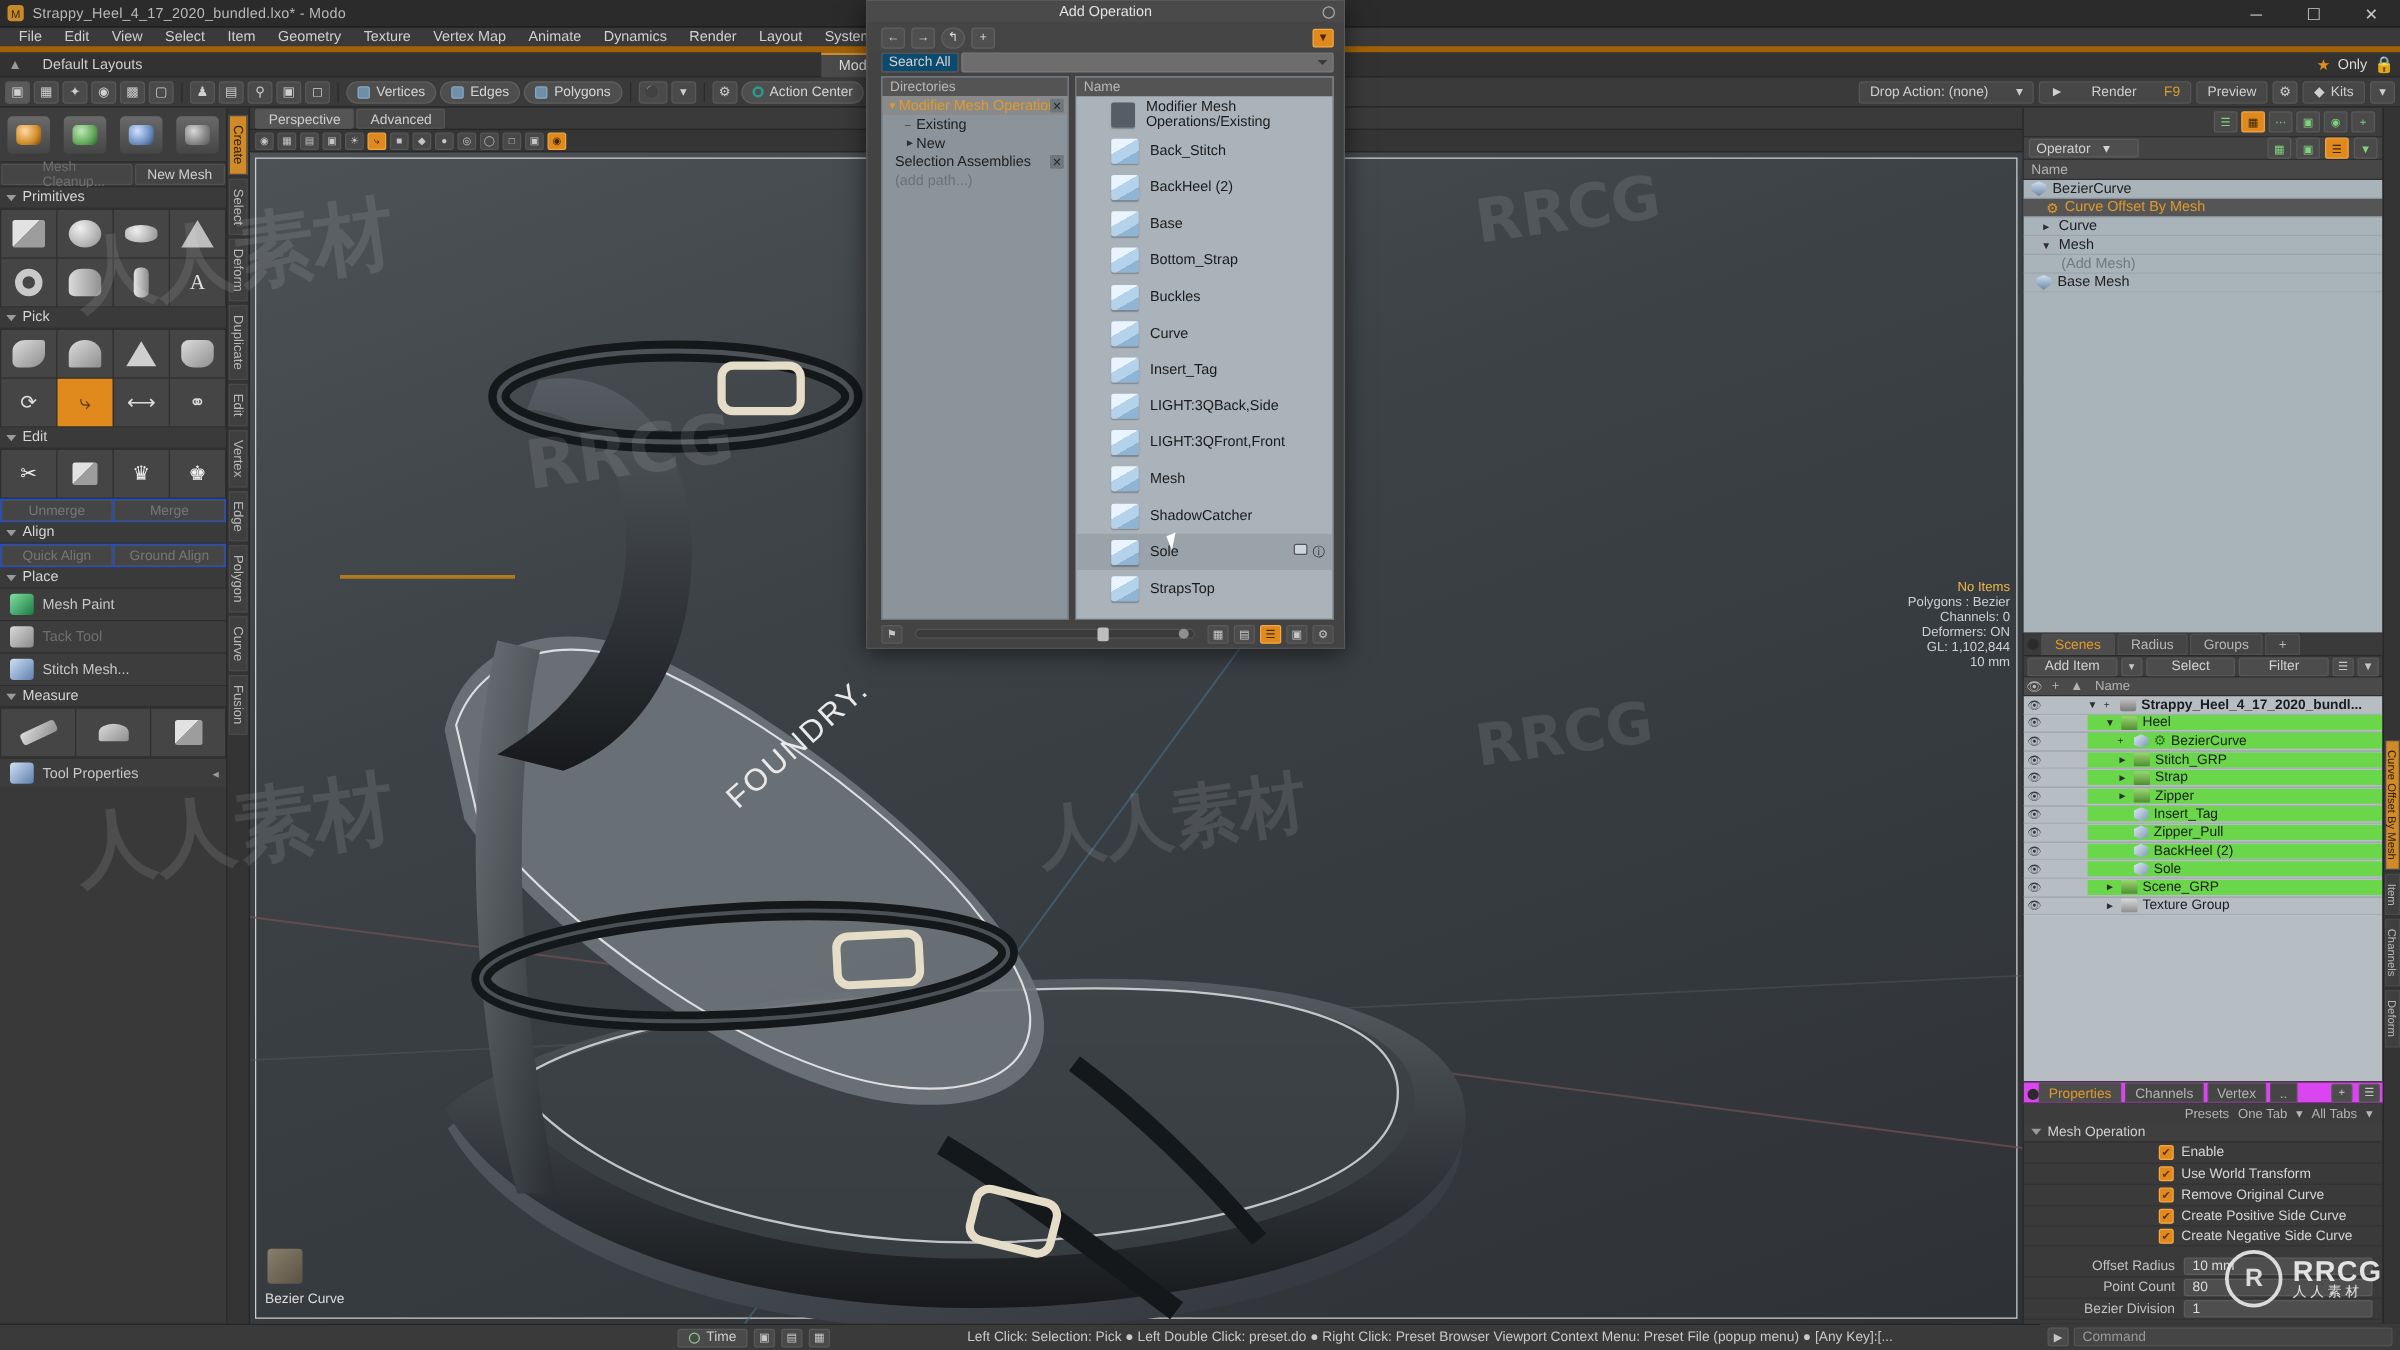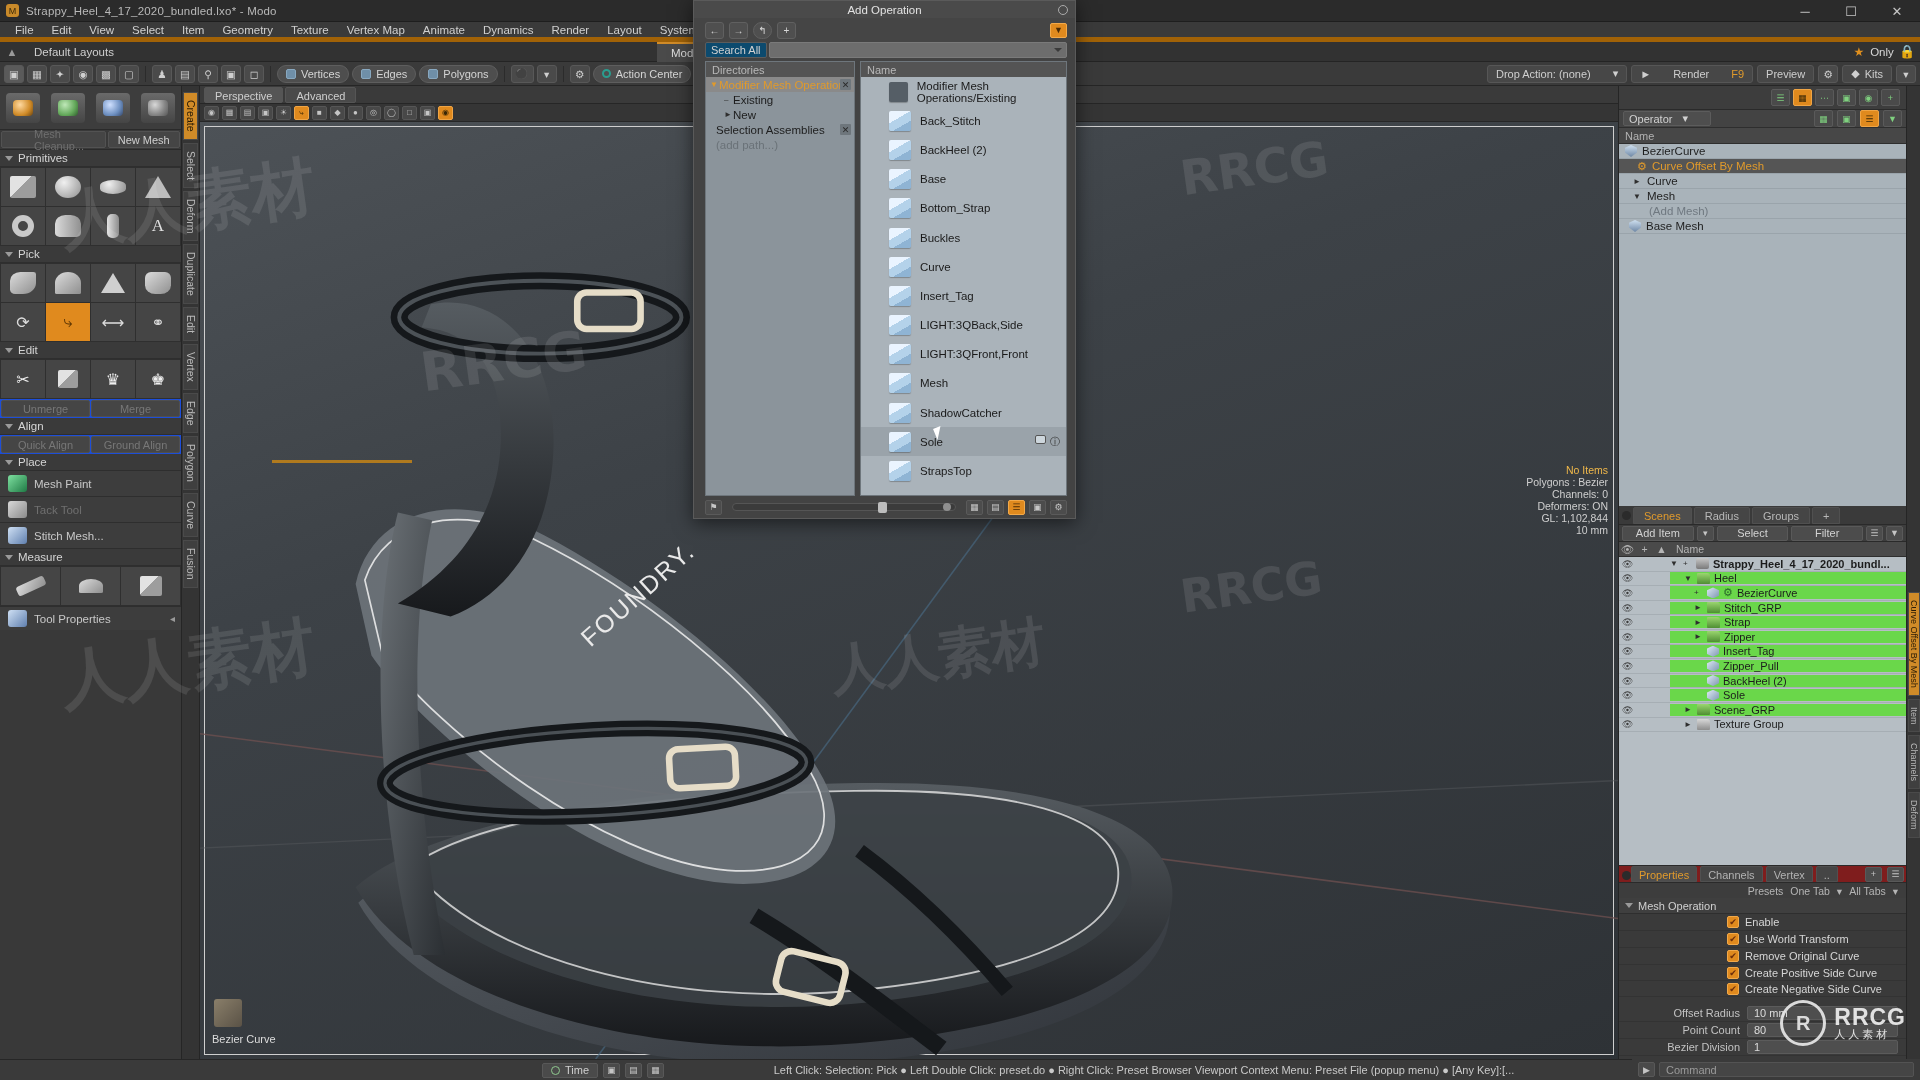--- a/index.html
+++ b/index.html
@@ -197,21 +197,21 @@
   .trow .nm { flex:1; display:flex; align-items:center; gap:4px; overflow:hidden; white-space:nowrap; }
   .trow.green .nm { background:#6ad74a; }
   .trow .nmfill { flex:1; display:flex; align-items:center; gap:4px; padding-right:4px; }
   .folder { width:13px;height:11px;background:linear-gradient(#9ad66f,#4f8f33);border-radius:1px 3px 1px 1px; }
   .meshic { width:12px;height:11px;background:linear-gradient(135deg,#dfeaf5,#7e97b2);
             clip-path:polygon(50% 0,100% 25%,100% 75%,50% 100%,0 75%,0 25%); }
   .sceneic{ width:13px;height:11px;background:linear-gradient(#c6c6c6,#7a7a7a);border-radius:2px; }
   .arrw { font-size:8px; color:#2e2e2e; width:9px; }
 
   
-  .proptabs { height:18px; background:#7f1d1d; display:flex; align-items:center; gap:3px;
+  .proptabs { height:18px; background:#d946ef; display:flex; align-items:center; gap:3px;
               padding-left:12px; border-top:1px solid #2a2a2a;border-bottom:1px solid #2a2a2a;
               position:relative; }
   .ptab { font-size:11px;color:#b3b3b3;padding:0 7px;height:16px;line-height:16px;
           background:#454545;border:1px solid #505050;border-radius:2px 2px 0 0;}
   .ptab.act { color:#e09a2c;background:#4d4d4d; }
   .presrow { height:15px; display:flex; align-items:center; justify-content:flex-end; gap:7px;
              padding-right:8px; font-size:10.5px; color:#b5b5b5; background:#3d3d3d; }
   .grp { height:16px;display:flex;align-items:center;gap:5px;padding-left:6px;font-size:11px;
          color:#d0d0d0;background:#3f3f3f;border-bottom:1px solid #2e2e2e; }
   .prow { height:17px; display:flex; align-items:center; font-size:11px; color:#d0d0d0;

